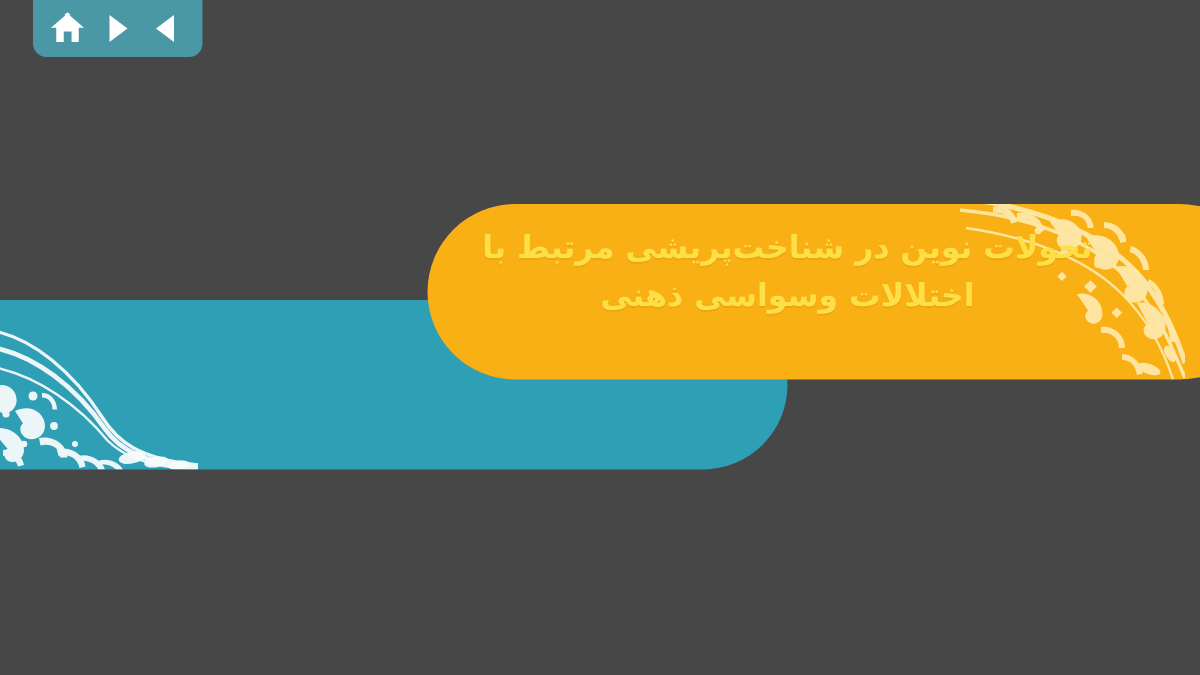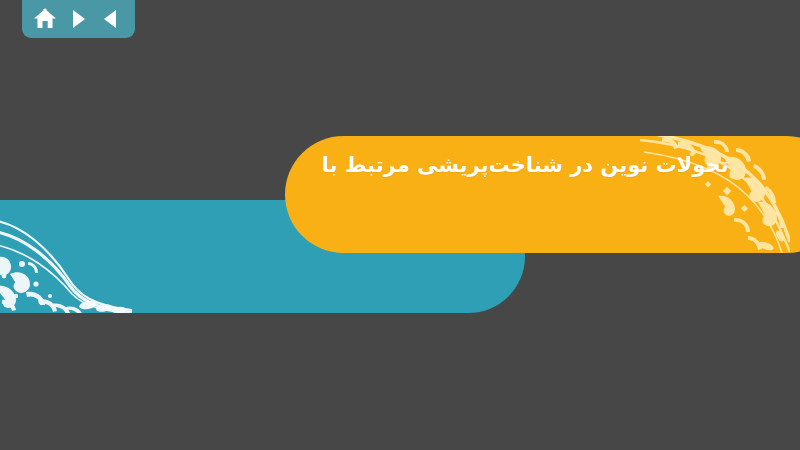--- a/index.html
+++ b/index.html
@@ -90,21 +90,21 @@
 
   
   #title-block {
     position: absolute;
     z-index: 30;
     left: 300px;
     top: 150px;
     width: 450px;
     text-align: center;
     direction: rtl;
-    color: #ffffff;
+    color: #fde047;
     font-size: 21px;
     font-weight: bold;
     line-height: 1.5;
     letter-spacing: 0;
     text-shadow: 0 1px 0 rgba(0,0,0,0.05);
   }
   #title-block .tline { display: block; white-space: nowrap; }
 </style>
 </head>
 <body>
@@ -174,20 +174,21 @@
         <path d="M94,82 c9,-1 16,6 16,14 l-4,0 c0,-6 -5,-11 -12,-10 z"></path>
         <path d="M108,100 c7,0 13,6 14,13 l-4,1 c-1,-6 -4,-10 -10,-10 z"></path>
         <ellipse cx="126" cy="110" rx="8" ry="3.4" transform="rotate(20 126 110)"></ellipse>
         <ellipse cx="140" cy="100" rx="6" ry="3" transform="rotate(60 140 100)"></ellipse>
       </g>
     </svg>
   </div>
 
   <div id="title-block">
     <span class="tline">تحولات نوین در شناخت‌پریشی مرتبط با</span>
+    <span class="tline">اختلالات وسواسی ذهنی</span>
   </div>
 
   <div id="navbar">
     <div class="navbtn">
       <svg width="20" height="22" viewBox="0 0 20 22" aria-hidden="true">
         <path d="M15 2 L15 20 L3 11 Z" fill="#ffffff"></path>
       </svg>
     </div>
     <div class="navbtn">
       <svg width="20" height="22" viewBox="0 0 20 22" aria-hidden="true">

